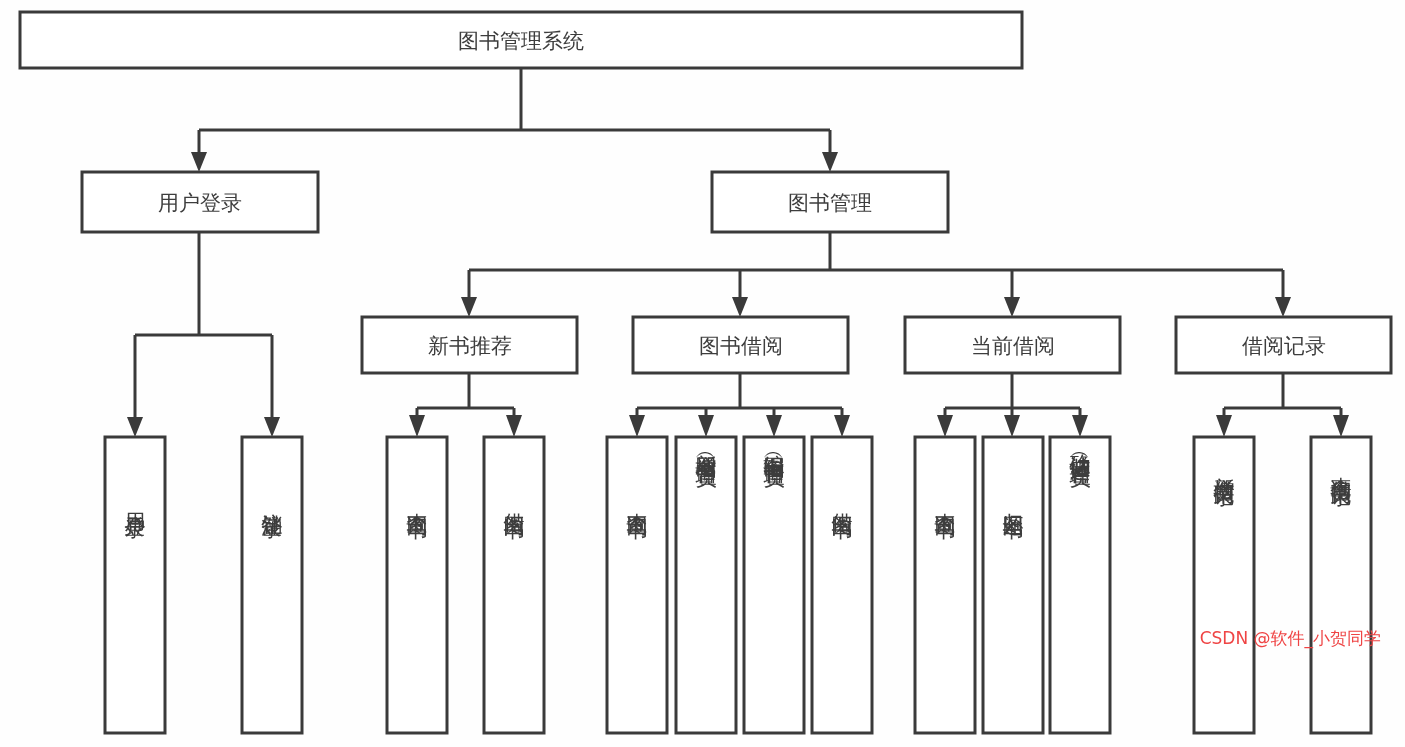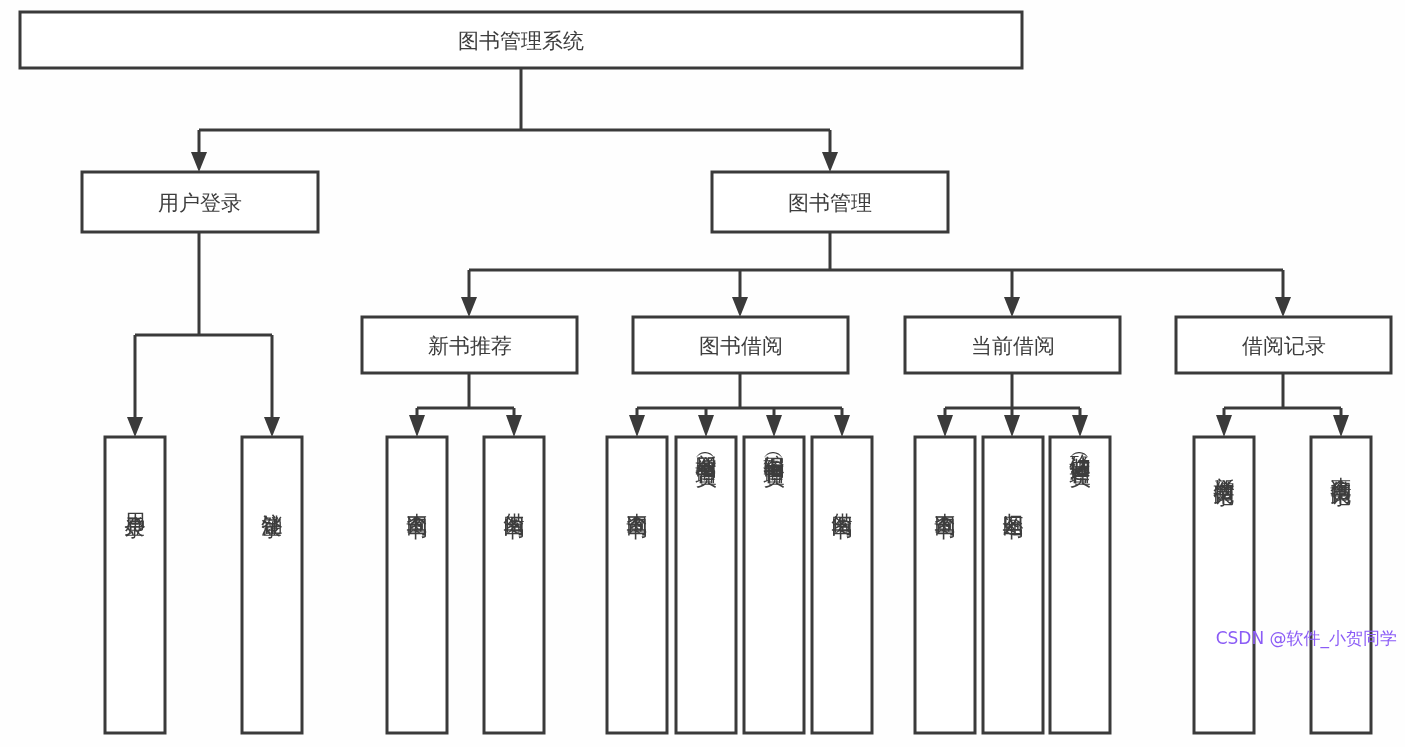--- a/index.html
+++ b/index.html
@@ -22,22 +22,22 @@
     font-family:"DejaVu Sans","Liberation Sans",sans-serif;
   }
   .node-label-v{
     font-size:21px;fill:#3d3d3d;text-anchor:middle;
     font-family:"DejaVu Sans","Liberation Sans",sans-serif;
     writing-mode:vertical-rl;
     glyph-orientation-vertical:0;
     letter-spacing:2px;
   }
   .watermark{
-    position:absolute;right:8px;bottom:4px;
-    font-size:17px;color:#8b5cf6;
+    position:absolute;right:24px;bottom:4px;
+    font-size:17px;color:#ef4444;
     font-family:"DejaVu Sans","Liberation Sans",sans-serif;
     white-space:nowrap;
     pointer-events:none;
   }
 </style>
 </head>
 <body>
 
 <div id="diagram-root">
 

